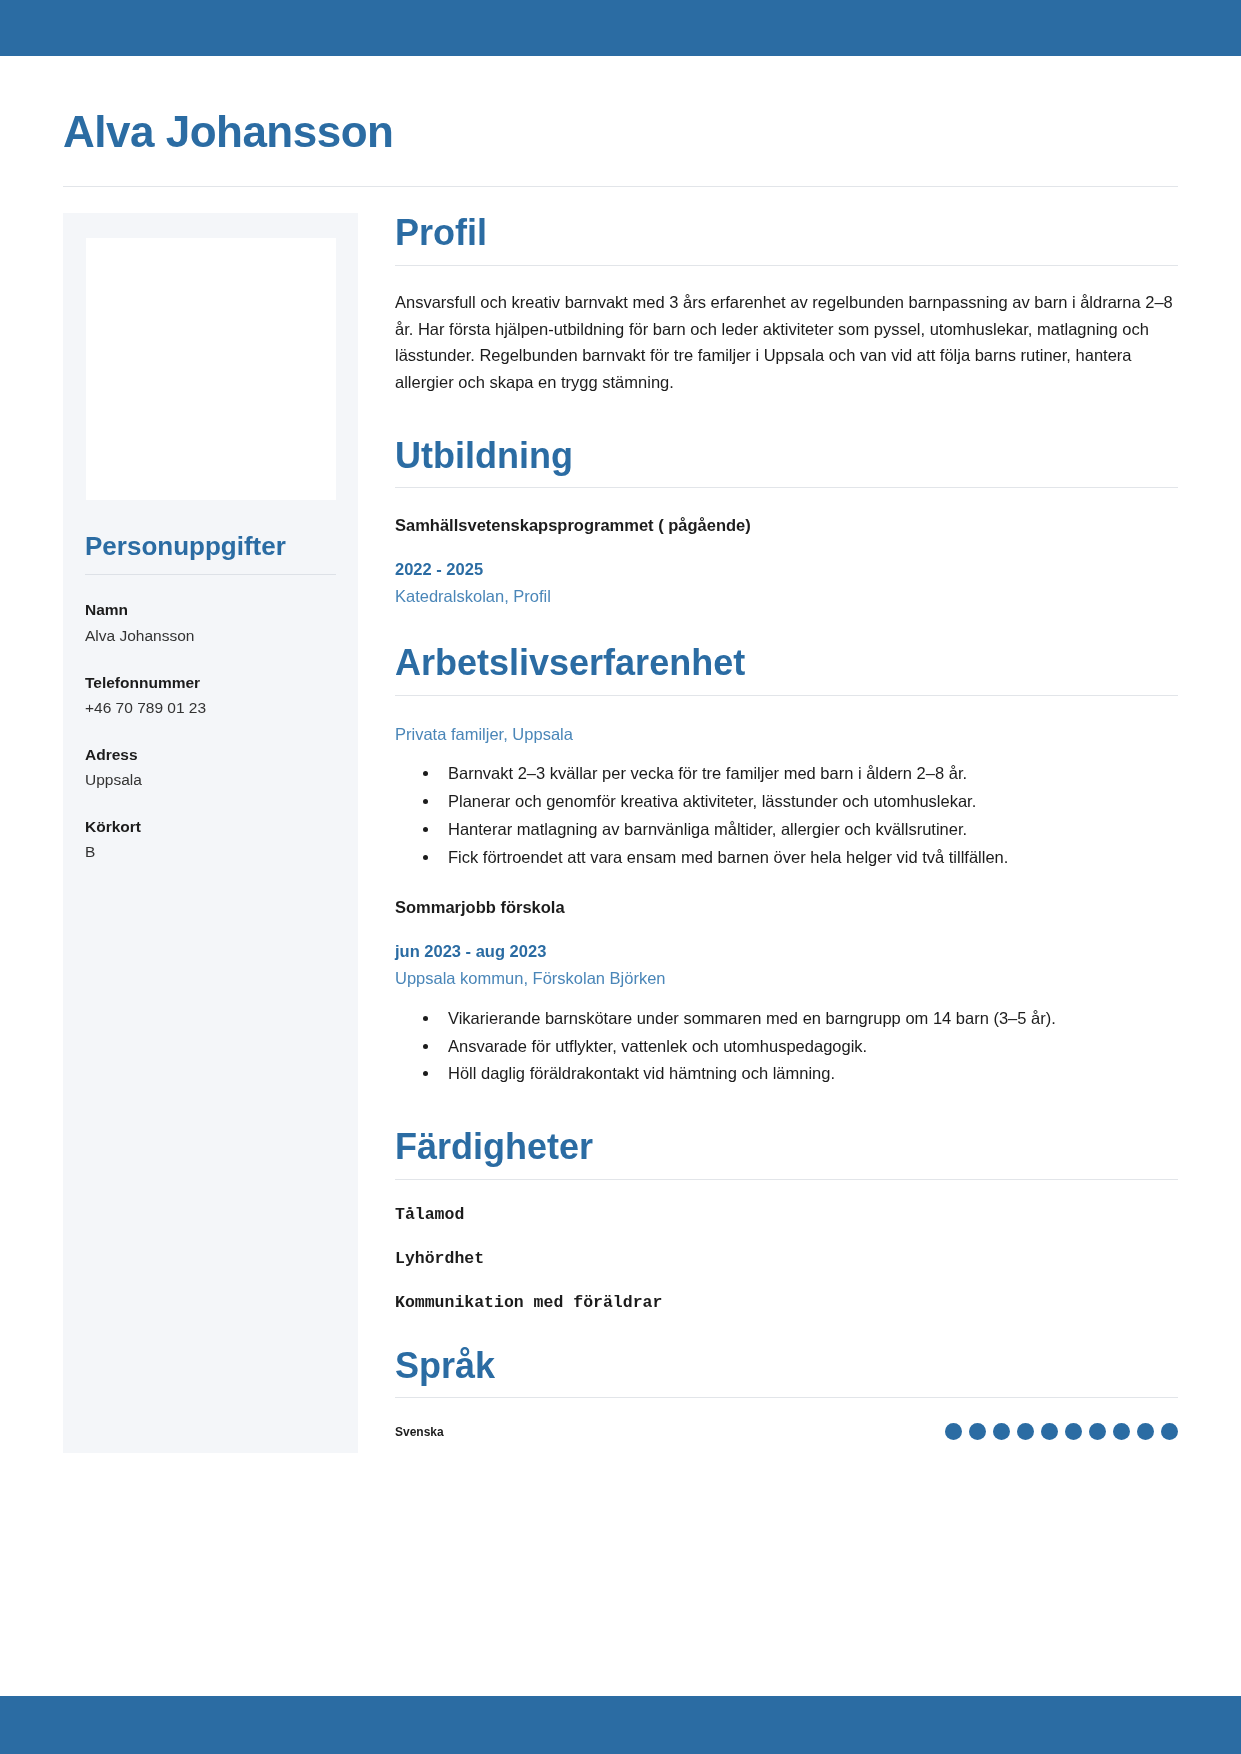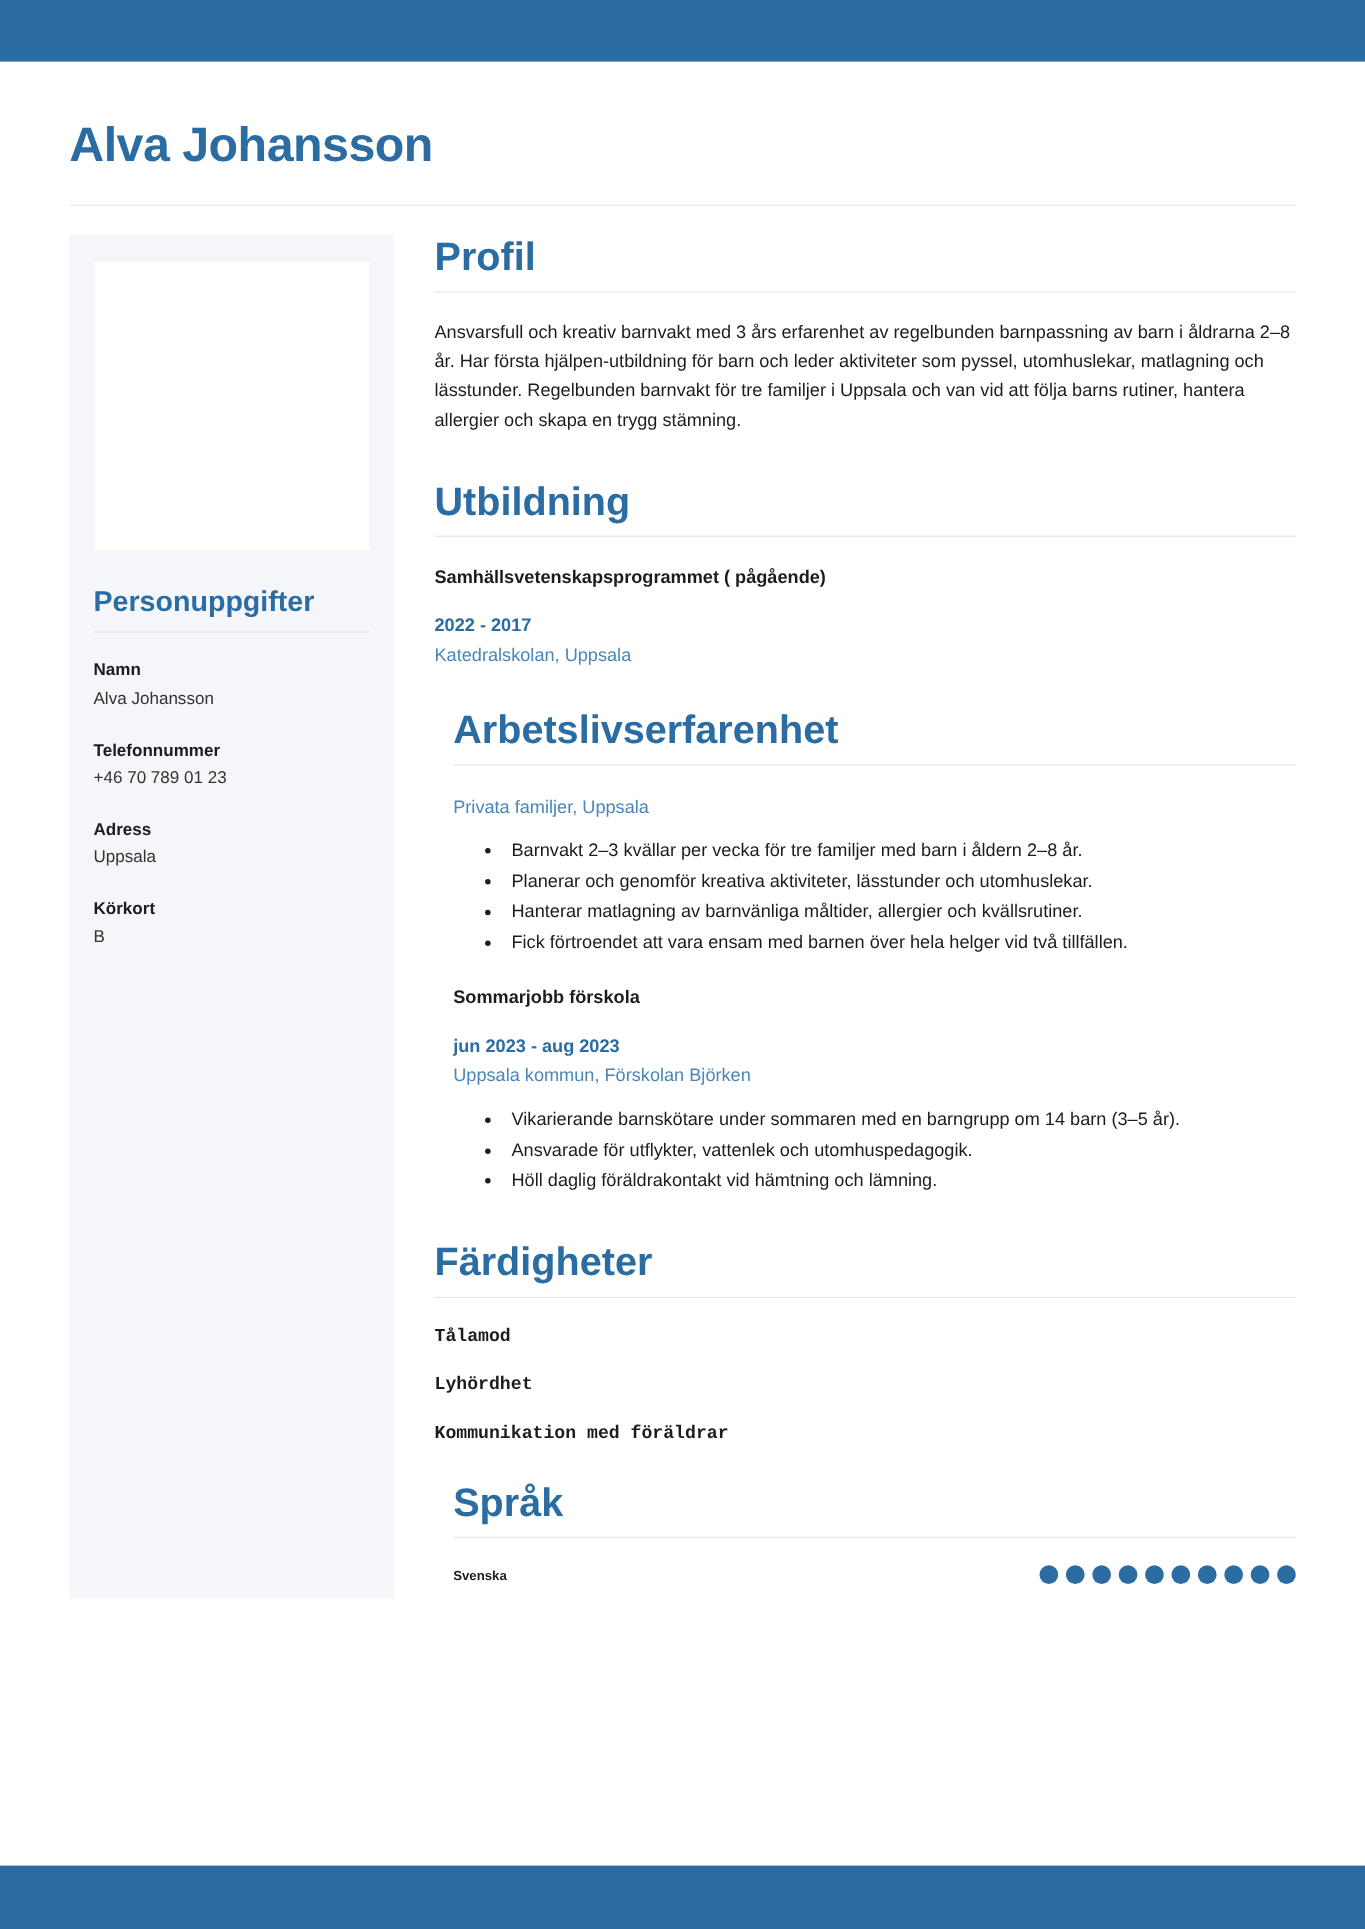--- a/index.html
+++ b/index.html
@@ -209,21 +209,21 @@
   .dots { display: flex; gap: 7px; }
 
   .dot {
     width: 17px;
     height: 17px;
     border-radius: 50%;
     background: #2b6ca3;
   }
 
   .sp-top-40 { margin-top: 40px; }
-  .sp-top-34 { margin-top: 34px; margin-left: 17px; }
+  .sp-top-34 { margin-top: 34px; }
 </style>
 </head>
 <body>
 
 <div class="page">
 
   <div class="top-band"></div>
 
   <div class="content">
 
@@ -268,23 +268,23 @@
           <p class="profile-text">Ansvarsfull och kreativ barnvakt med 3 års erfarenhet av regelbunden barnpassning av barn i åldrarna 2–8 år. Har första hjälpen-utbildning för barn och leder aktiviteter som pyssel, utomhuslekar, matlagning och lässtunder. Regelbunden barnvakt för tre familjer i Uppsala och van vid att följa barns rutiner, hantera allergier och skapa en trygg stämning.</p>
         </section>
 
         <section class="section sp-top-40">
           <div class="section-title">Utbildning</div>
           <div class="section-rule"></div>
 
           <div class="entry">
             <div class="entry-head">
               <div class="entry-title">Samhällsvetenskapsprogrammet ( pågående)</div>
-              <div class="entry-date">2022 - 2017</div>
+              <div class="entry-date">2022 - 2025</div>
             </div>
-            <div class="entry-sub">Katedralskolan, Uppsala</div>
+            <div class="entry-sub">Katedralskolan, Profil</div>
           </div>
         </section>
 
         <section class="section sp-top-34">
           <div class="section-title">Arbetslivserfarenhet</div>
           <div class="section-rule"></div>
 
           <div class="entry">
             <div class="entry-sub">Privata familjer, Uppsala</div>
             <ul class="bullets">

